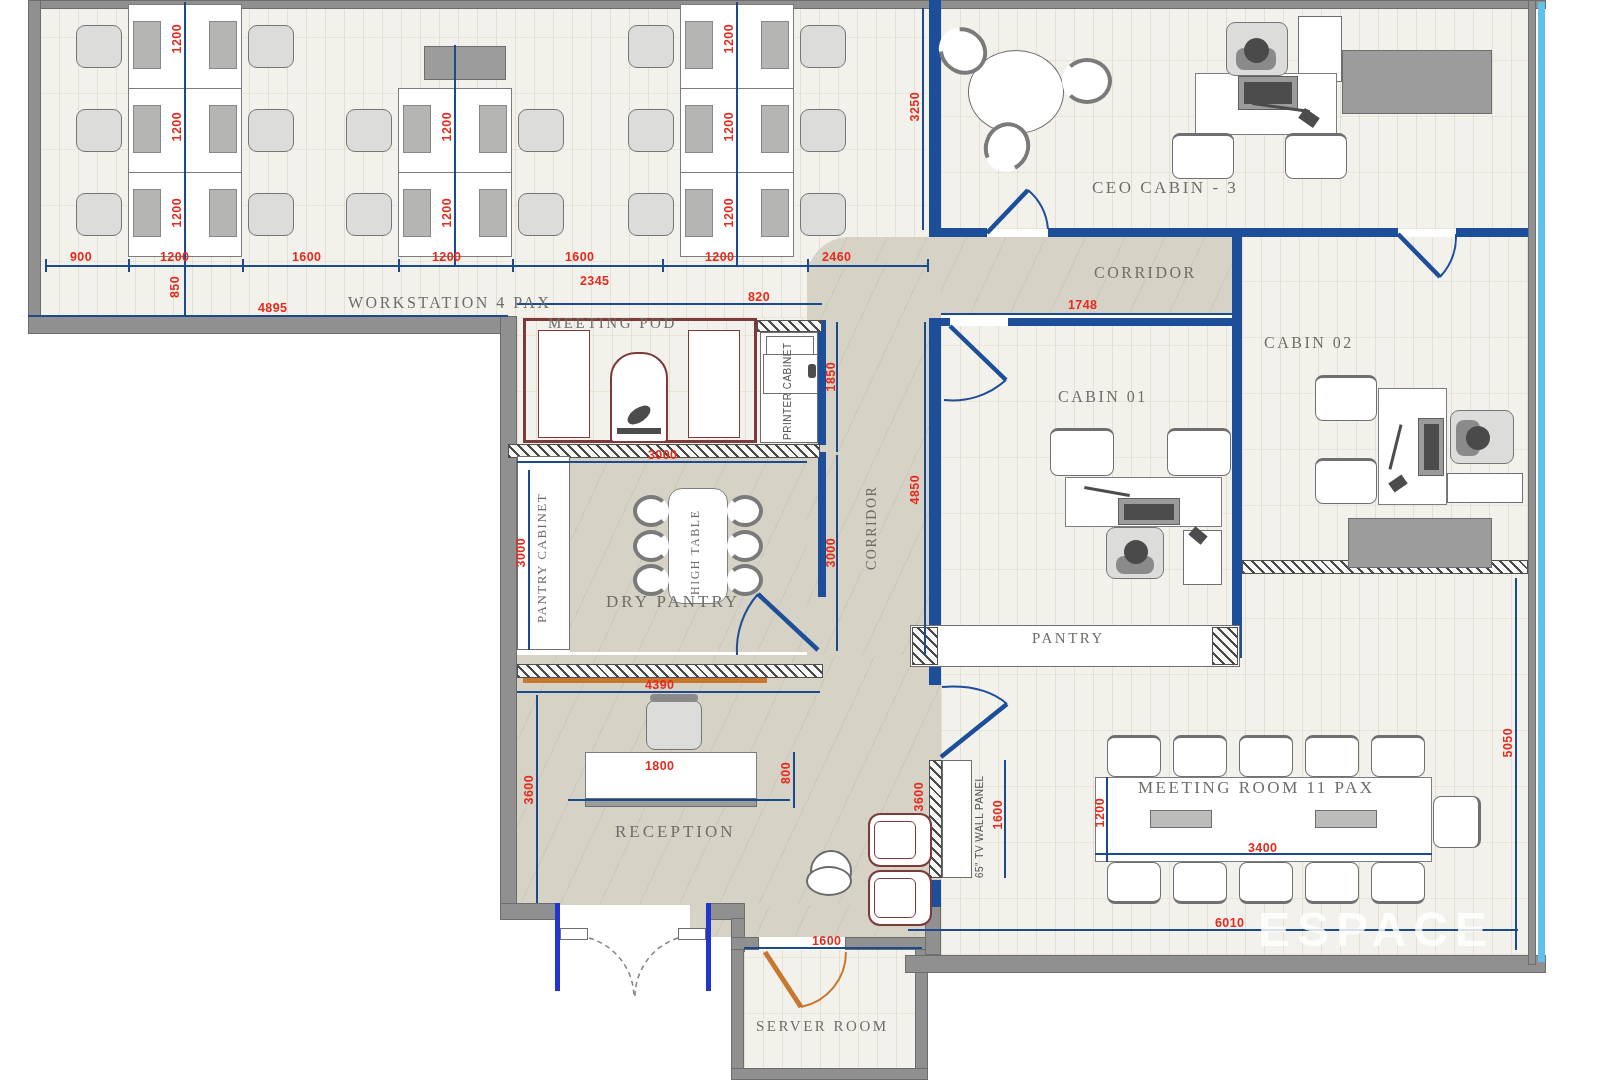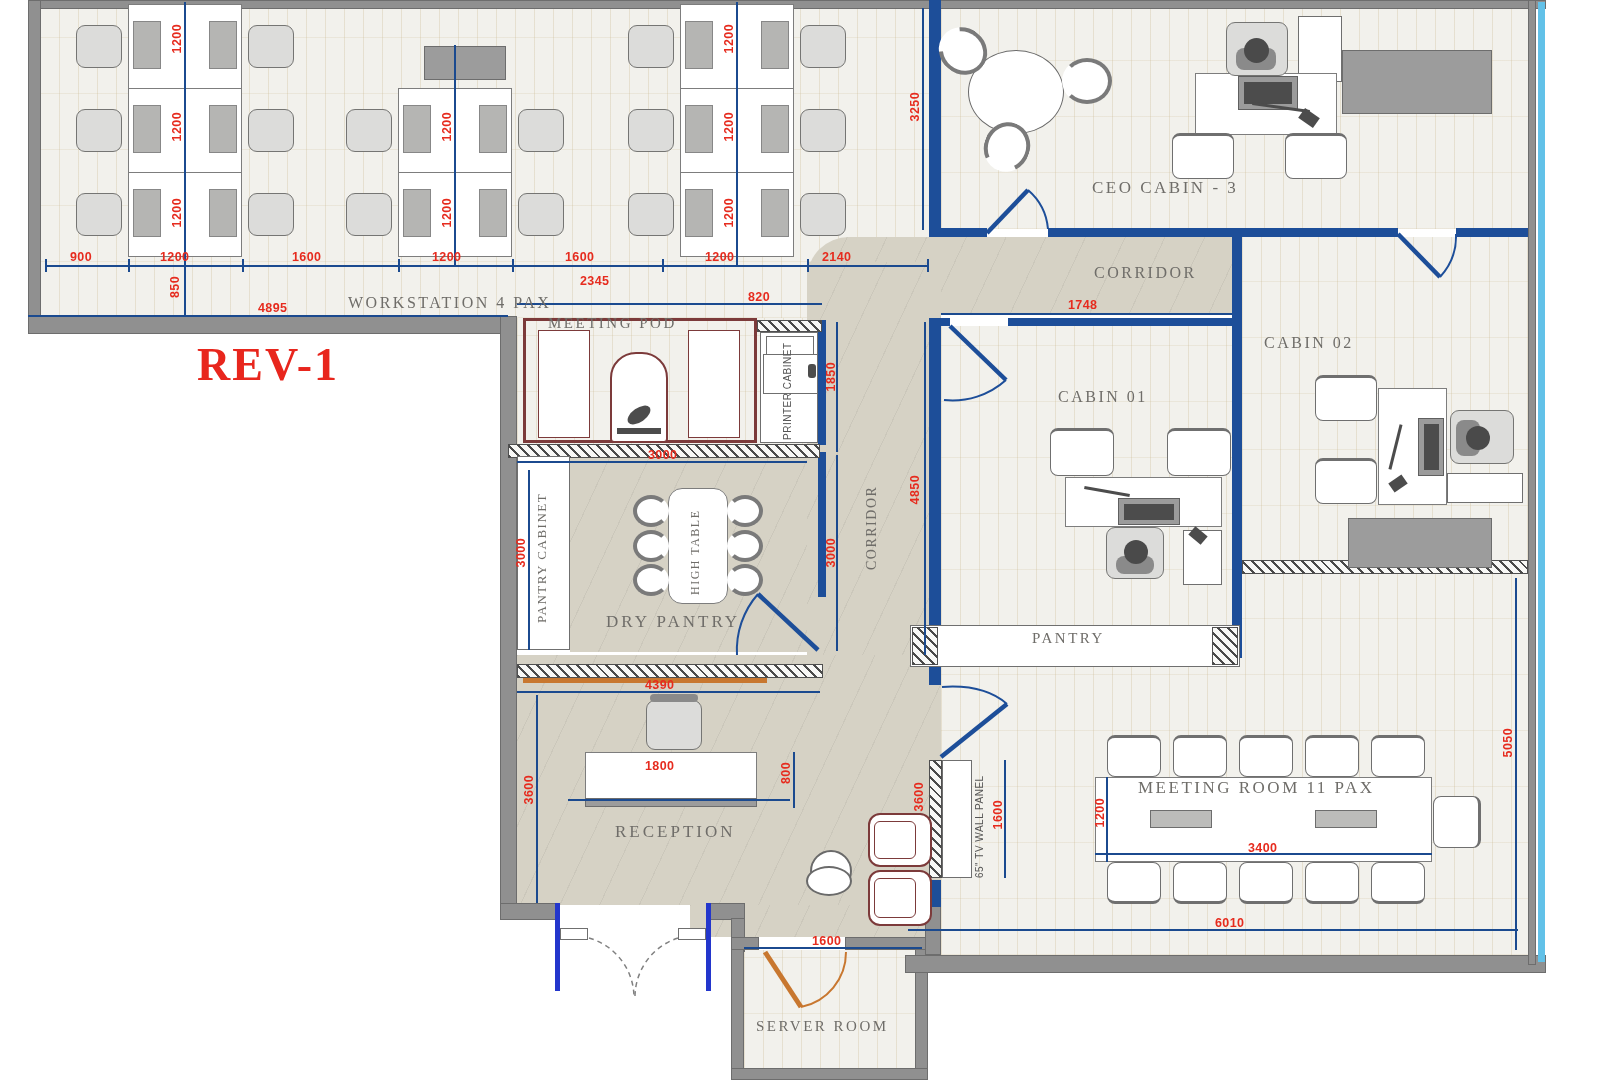--- a/index.html
+++ b/index.html
@@ -215,21 +215,21 @@
   <div class="dline" style="left:908px;top:929px;width:610px;height:1.5px"></div>
   <div class="dline" style="left:1515px;top:578px;width:1.5px;height:372px"></div>
   <div class="dline" style="left:744px;top:947px;width:178px;height:1.5px"></div>
 
   <span class="dim" style="left:70px;top:250px">900</span>
   <span class="dim" style="left:160px;top:250px">1200</span>
   <span class="dim" style="left:292px;top:250px">1600</span>
   <span class="dim" style="left:432px;top:250px">1200</span>
   <span class="dim" style="left:565px;top:250px">1600</span>
   <span class="dim" style="left:705px;top:250px">1200</span>
-  <span class="dim" style="left:822px;top:250px">2140</span>
+  <span class="dim" style="left:822px;top:250px">2460</span>
   <span class="dim v" style="left:170px;top:24px">1200</span>
   <span class="dim v" style="left:170px;top:112px">1200</span>
   <span class="dim v" style="left:170px;top:198px">1200</span>
   <span class="dim v" style="left:440px;top:112px">1200</span>
   <span class="dim v" style="left:440px;top:198px">1200</span>
   <span class="dim v" style="left:722px;top:24px">1200</span>
   <span class="dim v" style="left:722px;top:112px">1200</span>
   <span class="dim v" style="left:722px;top:198px">1200</span>
   <span class="dim v" style="left:168px;top:276px">850</span>
   <span class="dim" style="left:258px;top:301px">4895</span>
@@ -252,32 +252,32 @@
   <span class="dim" style="left:1248px;top:841px">3400</span>
   <span class="dim" style="left:1215px;top:916px">6010</span>
   <span class="dim v" style="left:1501px;top:728px">5050</span>
   <span class="dim" style="left:812px;top:934px">1600</span>
 
   <span class="lbl" style="left:348px;top:294px;font-size:16px">WORKSTATION 4 PAX</span>
   <span class="lbl" style="left:548px;top:315px;font-size:15px">MEETING POD</span>
   <span class="slbl" style="left:782px;top:342px;height:98px">PRINTER CABINET</span>
   <span class="lbl v" style="left:534px;top:478px;font-size:13px;height:145px">PANTRY CABINET</span>
   <span class="lbl v" style="left:688px;top:500px;font-size:12px;height:95px">HIGH TABLE</span>
-  <span class="lbl" style="left:606px;top:612px;font-size:17px;letter-spacing:3px">DRY PANTRY</span>
+  <span class="lbl" style="left:606px;top:592px;font-size:17px;letter-spacing:3px">DRY PANTRY</span>
   <span class="lbl" style="left:615px;top:822px;font-size:17px;letter-spacing:3px">RECEPTION</span>
   <span class="lbl" style="left:1094px;top:264px;font-size:16px">CORRIDOR</span>
   <span class="lbl v" style="left:864px;top:478px;font-size:14px;height:92px">CORRIDOR</span>
   <span class="lbl" style="left:1092px;top:178px;font-size:17px">CEO CABIN - 3</span>
   <span class="lbl" style="left:1058px;top:388px;font-size:16px">CABIN 01</span>
   <span class="lbl" style="left:1264px;top:334px;font-size:16px">CABIN 02</span>
   <span class="lbl" style="left:1032px;top:630px;font-size:15px">PANTRY</span>
   <span class="lbl" style="left:1138px;top:778px;font-size:17px">MEETING ROOM 11 PAX</span>
   <span class="lbl" style="left:756px;top:1018px;font-size:15px">SERVER ROOM</span>
   <span class="slbl" style="left:974px;top:762px;height:116px">65" TV WALL PANEL</span>
-  <span id="rev" style="left:197px;top:338px">REV-1</span>
+  <span id="watermark" style="left:1258px;top:902px">ESPACE</span>
 
   <svg class="doors" width="1620" height="1080" viewBox="0 0 1620 1080">
     <g fill="none" stroke="#1d4e99">
       <path stroke-width="4.5" d="M987,233 L1028,190"></path>
       <path stroke-width="2" d="M1028,190 A58,58 0 0 1 1048,229"></path>
       <path stroke-width="4.5" d="M1398,234 L1440,277"></path>
       <path stroke-width="2" d="M1440,277 A60,60 0 0 0 1456,234"></path>
       <path stroke-width="4.5" d="M950,326 L1006,380"></path>
       <path stroke-width="2" d="M1006,380 A80,80 0 0 1 944,400"></path>
       <path stroke-width="4.5" d="M818,650 L758,594"></path>

